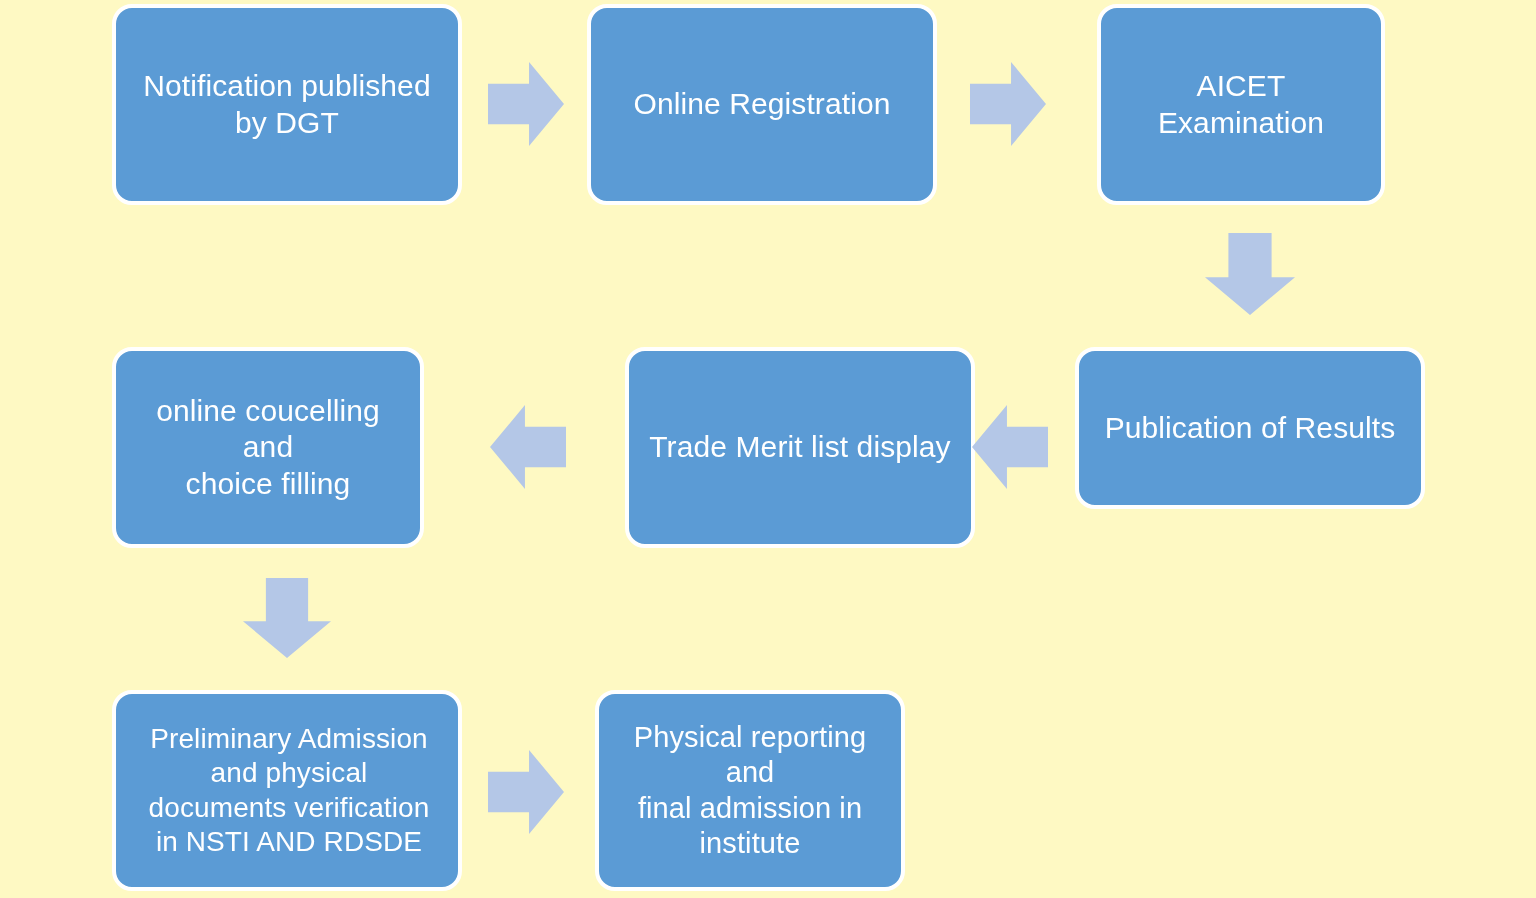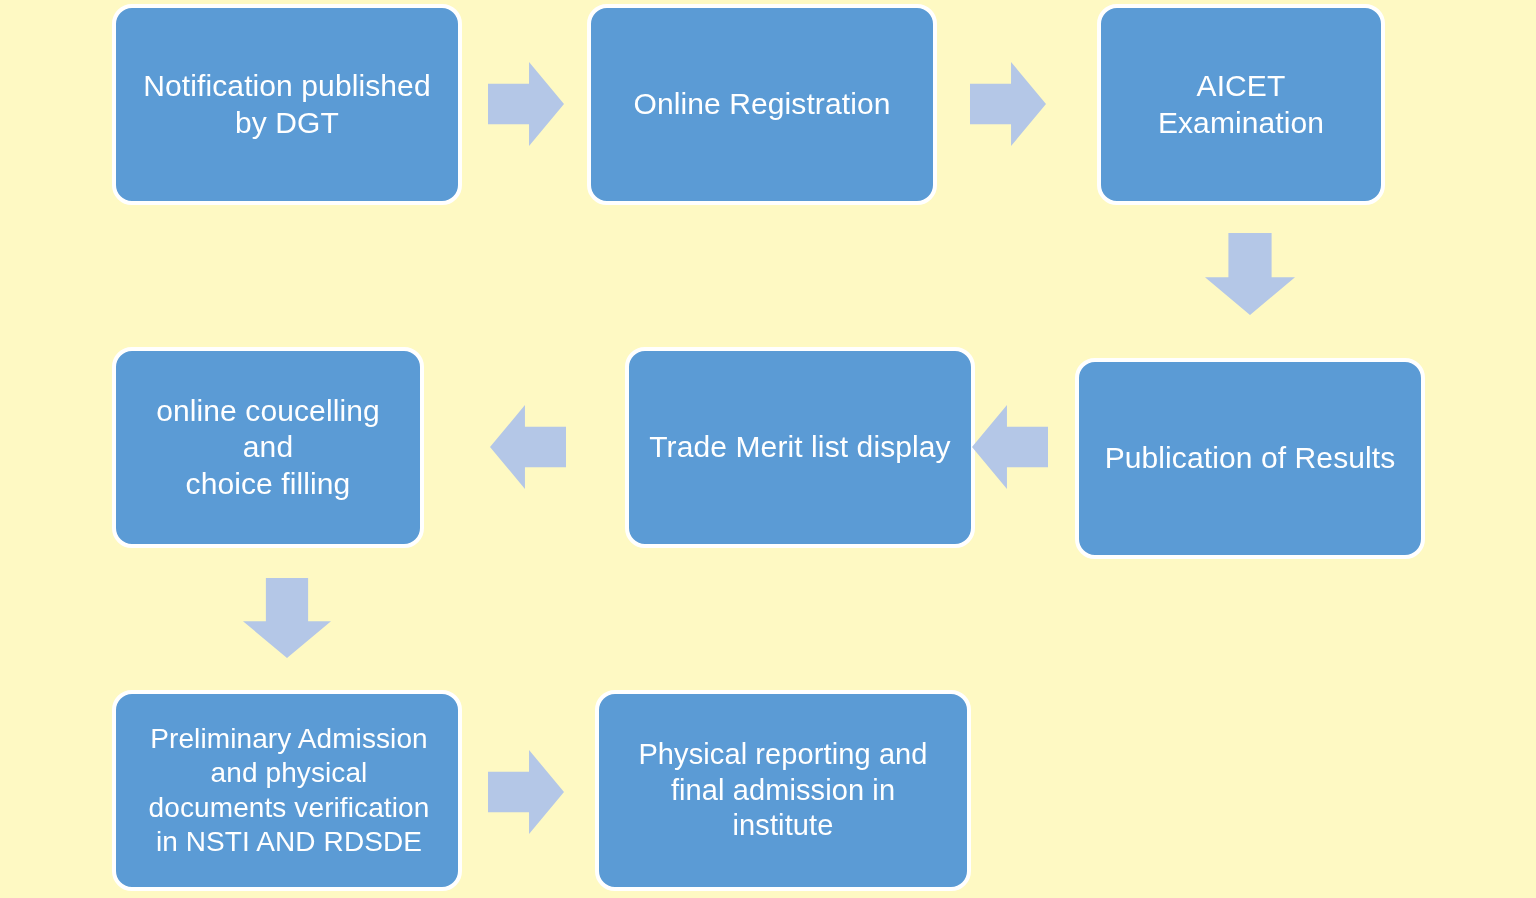--- a/index.html
+++ b/index.html
@@ -93,34 +93,34 @@
   </div>
 
   <div class="arrow left" style="left:490px; top:405px; width:76px; height:84px;"></div>
 
   <div class="node fs-lg" style="left:625px; top:347px; width:350px; height:201px;">
     <span class="node-label">Trade Merit list display</span>
   </div>
 
   <div class="arrow left" style="left:972px; top:405px; width:76px; height:84px;"></div>
 
-  <div class="node fs-lg" style="left:1075px; top:358px; width:350px; height:201px;">
+  <div class="node fs-lg" style="left:1075px; top:347px; width:350px; height:162px;">
     <span class="node-label">Publication of Results</span>
   </div>
 
   <div class="arrow down" style="left:243px; top:578px; width:88px; height:80px;"></div>
 
   <div class="node fs-sm" style="left:112px; top:690px; width:350px; height:201px;padding-left:18px;">
     <span class="node-label">Preliminary Admission
 and physical
 documents verification
 in NSTI AND RDSDE</span>
   </div>
 
   <div class="arrow right" style="left:488px; top:750px; width:76px; height:84px;"></div>
 
-  <div class="node fs-md" style="left:595px; top:690px; width:376px; height:201px;">
+  <div class="node fs-md" style="left:595px; top:690px; width:310px; height:201px;">
     <span class="node-label">Physical reporting and
 final admission in
 institute</span>
   </div>
 
 </div>
 
 </body></html>

